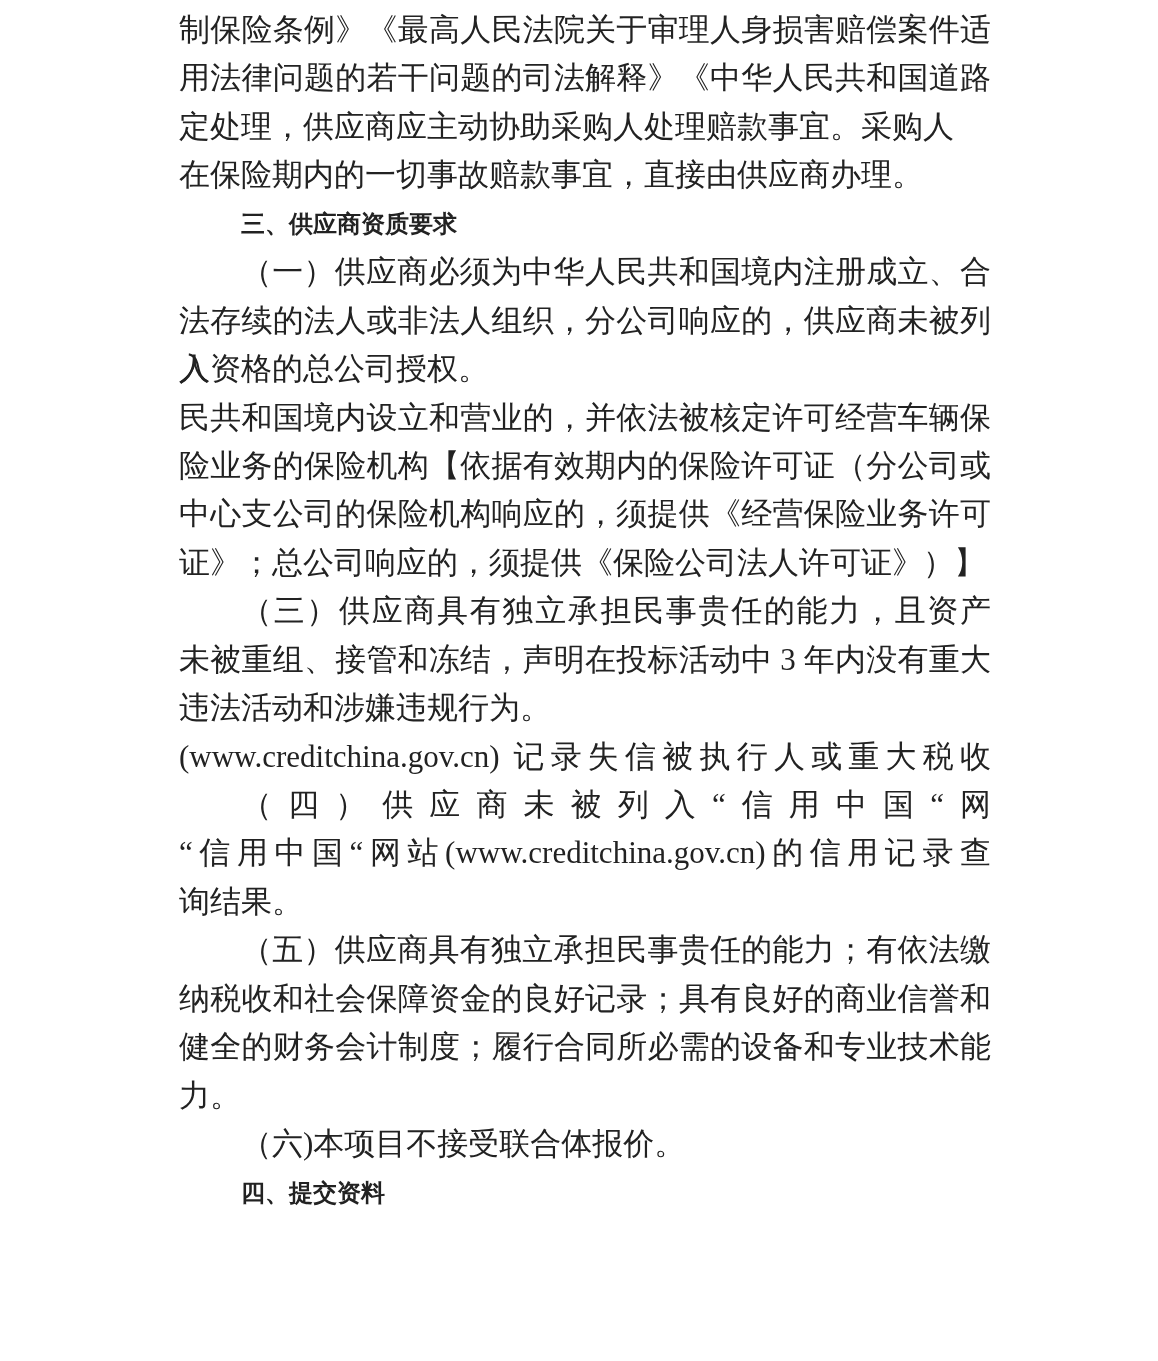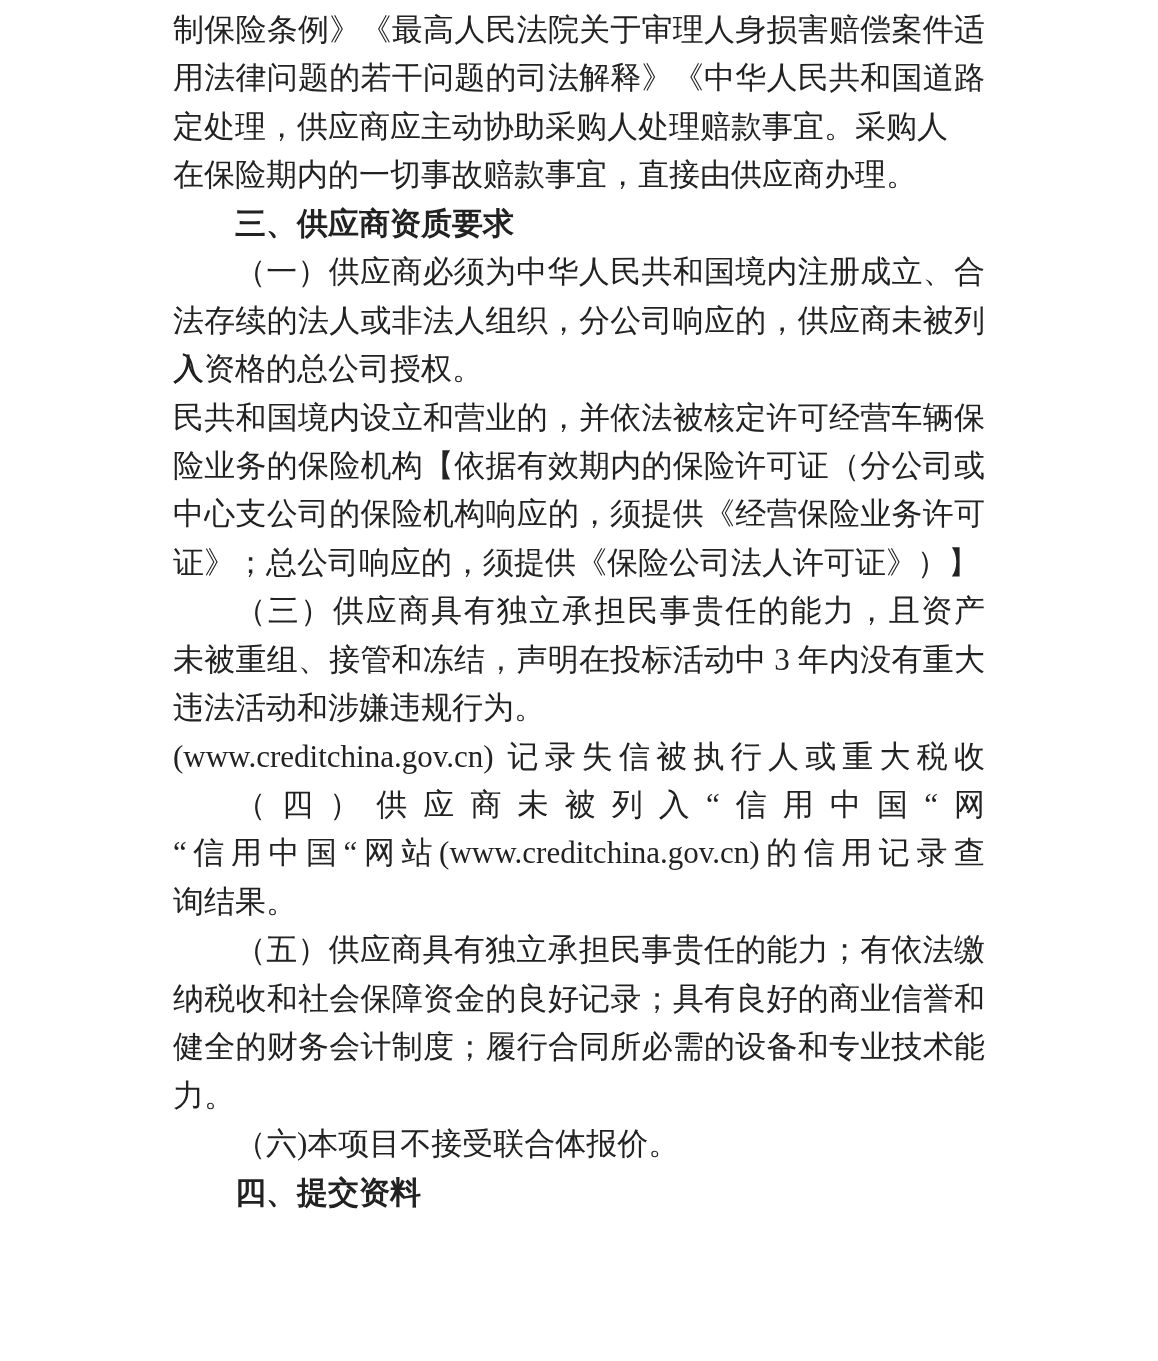--- a/index.html
+++ b/index.html
@@ -14,21 +14,21 @@
   }
   .page {
     position: relative;
     width: 1158px;
     height: 1361px;
     background: #ffffff;
     color: #222222;
   }
   .textblock {
     position: absolute;
-    left: 173px;
+    left: 179px;
     top: 6px;
     width: 812px;
   }
   .line {
     height: 48.45px;
     line-height: 48.45px;
     font-family: "Liberation Serif", "DejaVu Serif", serif;
     font-size: 31px;
     color: #222222;
     overflow: visible;
@@ -42,21 +42,21 @@
     text-align: justify;
     text-align-last: justify;
     text-justify: inter-character;
   }
   .line.indent {
     text-indent: 62px;
   }
   .line.heading {
     font-family: "Liberation Sans", "DejaVu Sans", sans-serif;
     font-weight: 700;
-    font-size: 31px;
+    font-size: 24px;
   }
 </style>
 </head>
 <body>
 
 <div class="page">
   <div class="textblock" id="lines-container">
       <div class="line justify">制保险条例》《最高人民法院关于审理人身损害赔偿案件适</div>
       <div class="line justify">用法律问题的若干问题的司法解释》《中华人民共和国道路</div>
       <div class="line plain">定处理，供应商应主动协助采购人处理赔款事宜。采购人</div>

